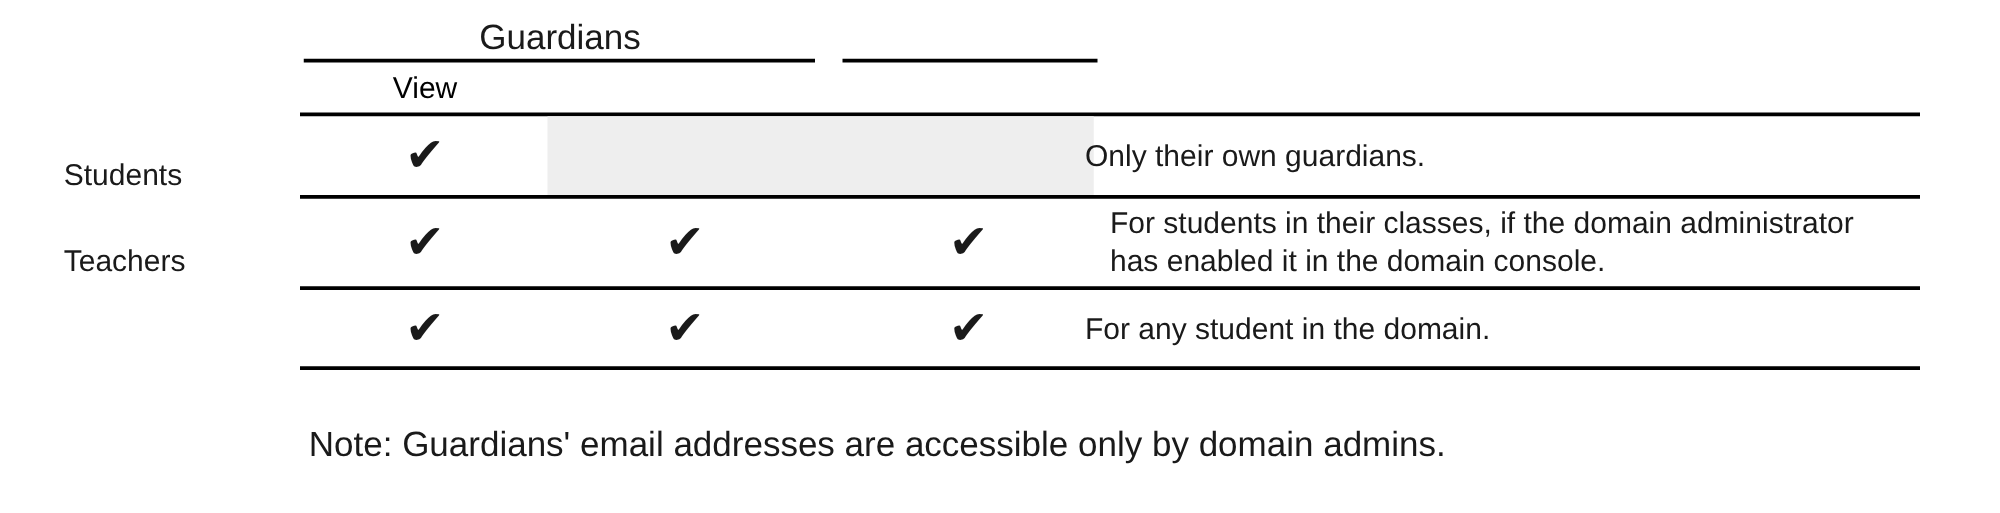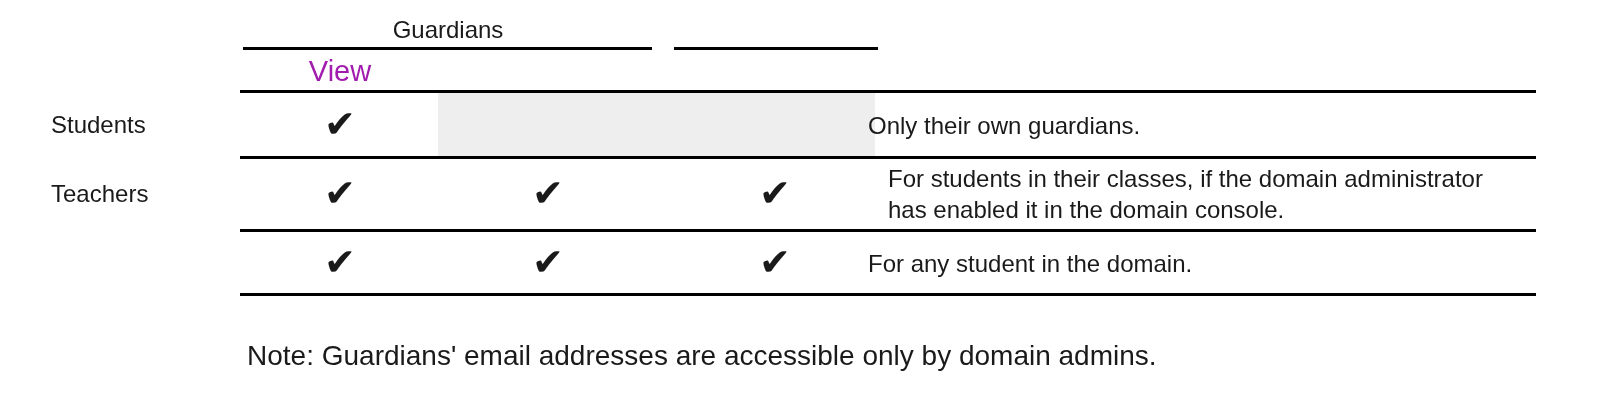--- a/index.html
+++ b/index.html
@@ -24,44 +24,45 @@
 
   .rule {
     position: absolute;
     background: #000000;
     height: 3px;
   }
 
   
   .group-label {
     position: absolute;
-    font-size: 24px;
+    font-size: 28px;
     line-height: 28px;
     text-align: center;
     white-space: nowrap;
     color: #1a1a1a;
   }
 
   
   .col-label {
     position: absolute;
-    font-size: 29px;
+    font-size: 24px;
     line-height: 28px;
     text-align: center;
     white-space: nowrap;
-    color: #a21caf;
+    color: #000000;
   }
 
   
   .row-label {
     position: absolute;
     font-size: 24px;
     line-height: 28px;
     white-space: nowrap;
     color: #1a1a1a;
+    margin-top: 16px;
   }
 
   
   .shade {
     position: absolute;
     background: #eeeeee;
   }
 
   
   .check {

